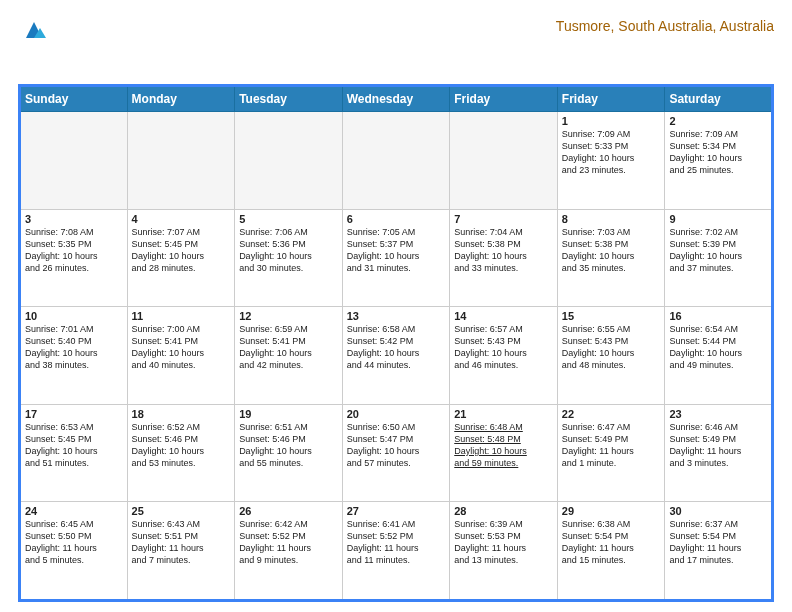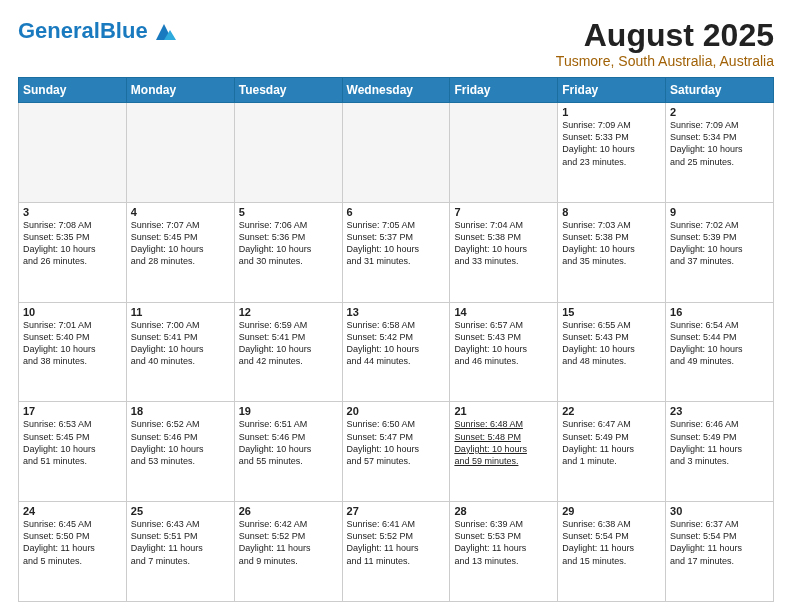--- a/index.html
+++ b/index.html
@@ -49,24 +49,25 @@
       font-weight: bold;
       color: #222;
       line-height: 1.1;
     }
     .location {
       font-size: 14px;
       color: #a16207;
     }
     .calendar {
       flex: 1;
-      border: 1px solid #3b82f6;
+      border: 3px solid #3b82f6;
       border-collapse: collapse;
       width: 100%;
       table-layout: fixed;
+      margin-top: 36px;
     }
     .calendar th {
       background: #2980b9;
       color: #fff;
       font-size: 12px;
       font-weight: bold;
       padding: 5px 4px;
       text-align: left;
       border: 1px solid #1a6fa0;
     }
@@ -92,30 +93,26 @@
       line-height: 1.35;
       color: #222;
     }
   </style>
 </head>
 <body>
 
 <div class="page">
   <div class="header">
     <div class="logo">
-      <div class="logo-text">
-        <span>General</span><span style="color:#1a7abf;font-weight:bold;">Blue</span>
-      </div>
       <svg class="logo-icon" viewBox="0 0 28 22" fill="none" xmlns="http://www.w3.org/2000/svg">
         <polygon points="6,20 14,4 22,20" fill="#1a7abf"></polygon>
         <polygon points="14,20 20,10 26,20" fill="#2eaadc"></polygon>
       </svg>
     </div>
     <div class="title-block">
-      <div class="month-year">August 2025</div>
       <div class="location">Tusmore, South Australia, Australia</div>
     </div>
   </div>
 
   <table class="calendar">
     <thead>
       <tr>
         <th>Sunday</th>
         <th>Monday</th>
         <th>Tuesday</th>

